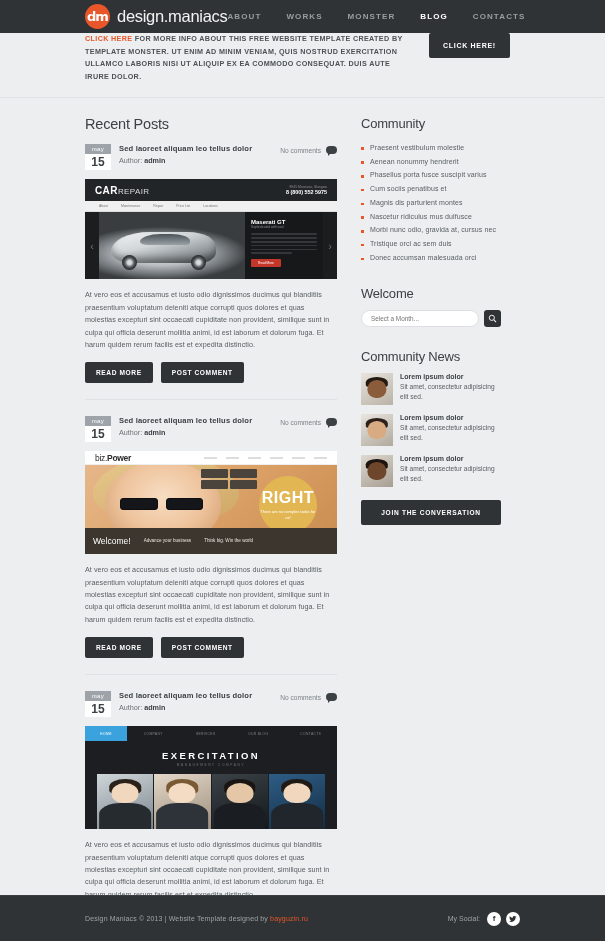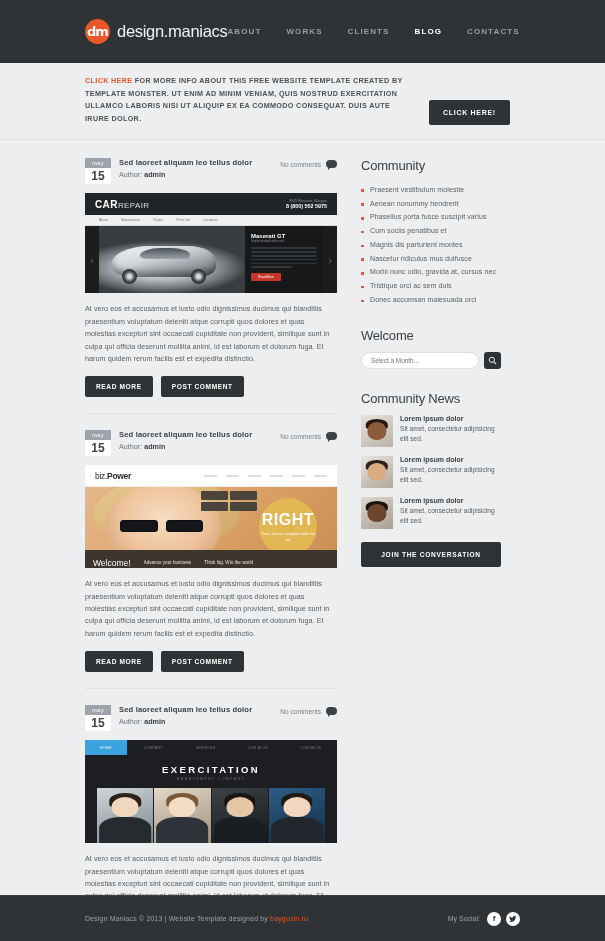--- a/index.html
+++ b/index.html
@@ -5,21 +5,21 @@
   * { margin:0; padding:0; box-sizing:border-box; }
   html, body {
     width:605px; height:941px;
     background:#eceef0;
     font-family:"Liberation Sans", sans-serif;
     overflow:hidden;
   }
 
   
   .topbar {
-    height:63px; background:#2f3336;
+    height:33px; background:#2f3336;
     display:flex; align-items:center;
     padding:0 85px;
   }
   .logo { display:flex; align-items:center; gap:7px; }
   .logo-mark {
     width:25px; height:25px; border-radius:50%;
     background:#e8562a; color:#fff;
     font-size:13px; font-weight:bold; letter-spacing:-1px;
     display:flex; align-items:center; justify-content:center;
     font-family:"DejaVu Sans", sans-serif;
@@ -27,22 +27,22 @@
   .logo-text { color:#f2f2f2; font-size:16.5px; letter-spacing:-0.3px; }
   .nav { display:flex; margin-left:auto; gap:25px; padding-right:12px; }
   .nav-item {
     color:#9a9ea1; font-size:8px; letter-spacing:1.1px;
     font-weight:bold; text-decoration:none; white-space:nowrap;
   }
   .nav-item.active { color:#ffffff; }
 
   
   .promo {
-    background:#eceef0; padding:12px 85px 14px 85px;
-    display:flex; align-items:flex-end; gap:14px;
+    background:#eceef0; padding:0 85px 14px 85px;
+    display:flex; align-items:flex-start; gap:14px;
     border-bottom:1px solid #e0e2e5;
   }
   .promo-text {
     font-size:7.2px; line-height:1.75; color:#4d5255;
     letter-spacing:0.35px; font-weight:bold;
     text-transform:uppercase; flex:1; max-width:330px;
   }
   .promo-link { color:#e8562a; }
   .btn-dark {
     background:#2f3336; color:#fff;
@@ -157,21 +157,21 @@
   .car-line.s { width:62%; }
   .car-btn {
     margin-top:5px; width:30px; height:8px; background:#c4362a;
     border-radius:1px; font-size:3.2px; color:#fff;
     display:flex; align-items:center; justify-content:center;
   }
 
   
   .biz { height:103px; background:#fff; }
   .biz-bar {
-    height:22px; background:#fff; display:flex; align-items:center;
+    height:14px; background:#fff; display:flex; align-items:center;
     padding:0 10px; gap:10px; border-bottom:1px solid #eee;
   }
   .biz-logo { font-size:8.5px; color:#2b2b2b; letter-spacing:-0.3px; }
   .biz-logo b { font-weight:bold; }
   .biz-nav { display:flex; gap:9px; margin-left:auto; }
   .biz-nav i { width:13px; height:2.4px; background:#ddd; display:block; }
   .biz-stage {
     height:89px; position:relative; overflow:hidden;
     background:linear-gradient(135deg,#e6b78a 0%,#dda368 45%,#c98c51 100%);
   }
@@ -308,36 +308,37 @@
 <body>
 
 <div class="topbar">
   <div class="logo">
     <div class="logo-mark">dm</div>
     <div class="logo-text">design.maniacs</div>
   </div>
   <nav class="nav" id="nav">
       <a class="nav-item" href="#">ABOUT</a>
       <a class="nav-item" href="#">WORKS</a>
-      <a class="nav-item" href="#">CLIENTS</a>
+      <a class="nav-item" href="#">MONSTER</a>
       <a class="nav-item active" href="#">BLOG</a>
       <a class="nav-item" href="#">CONTACTS</a>
     </nav>
 </div>
 
 <div class="promo">
   <div class="promo-text">
     <span class="promo-link">CLICK HERE</span><span> FOR MORE INFO ABOUT THIS FREE WEBSITE TEMPLATE CREATED BY TEMPLATE MONSTER. UT ENIM AD MINIM VENIAM, QUIS NOSTRUD EXERCITATION ULLAMCO LABORIS NISI UT ALIQUIP EX EA COMMODO CONSEQUAT. DUIS AUTE IRURE DOLOR.</span>
   </div>
   <button class="btn-dark">CLICK HERE!</button>
 </div>
 
 <div class="wrap">
 
   <div class="col-main">
+    <h2 class="section-title">Recent Posts</h2>
     <div id="posts">
         <article class="post">
           <div class="post-head">
             <div class="date-badge">
               <span class="date-m">may</span>
               <span class="date-d">15</span>
             </div>
             <div>
               <div class="post-title">Sed laoreet aliquam leo tellus dolor</div>
               <div class="post-author"><span>Author:</span> <b>admin</b></div>

